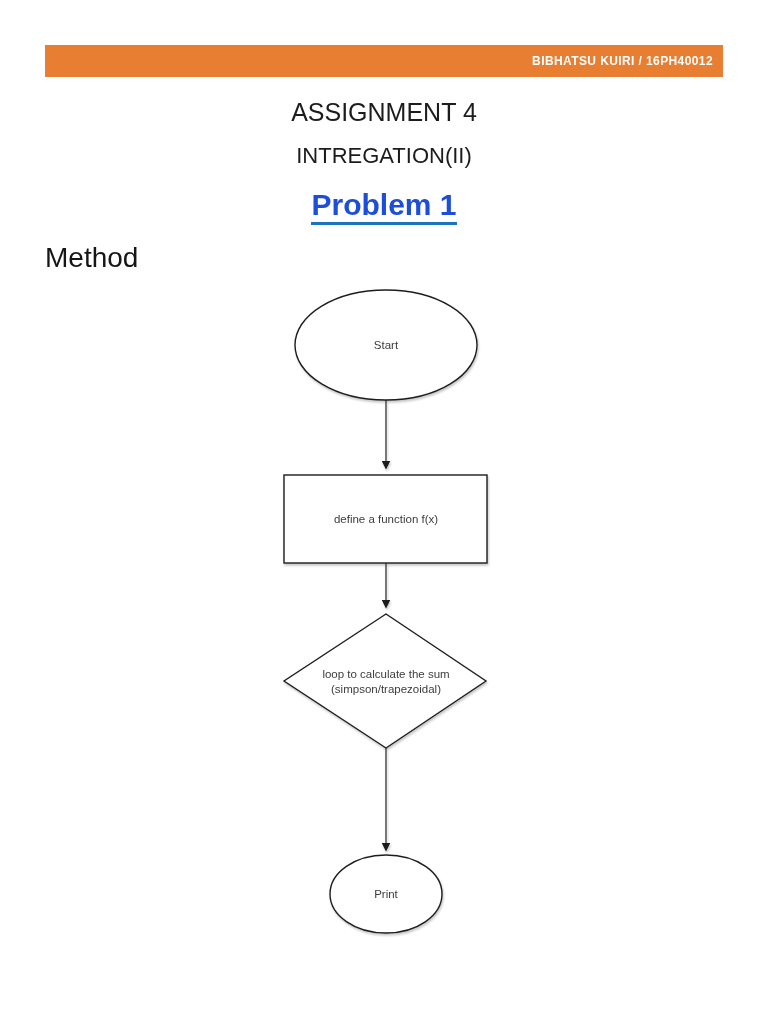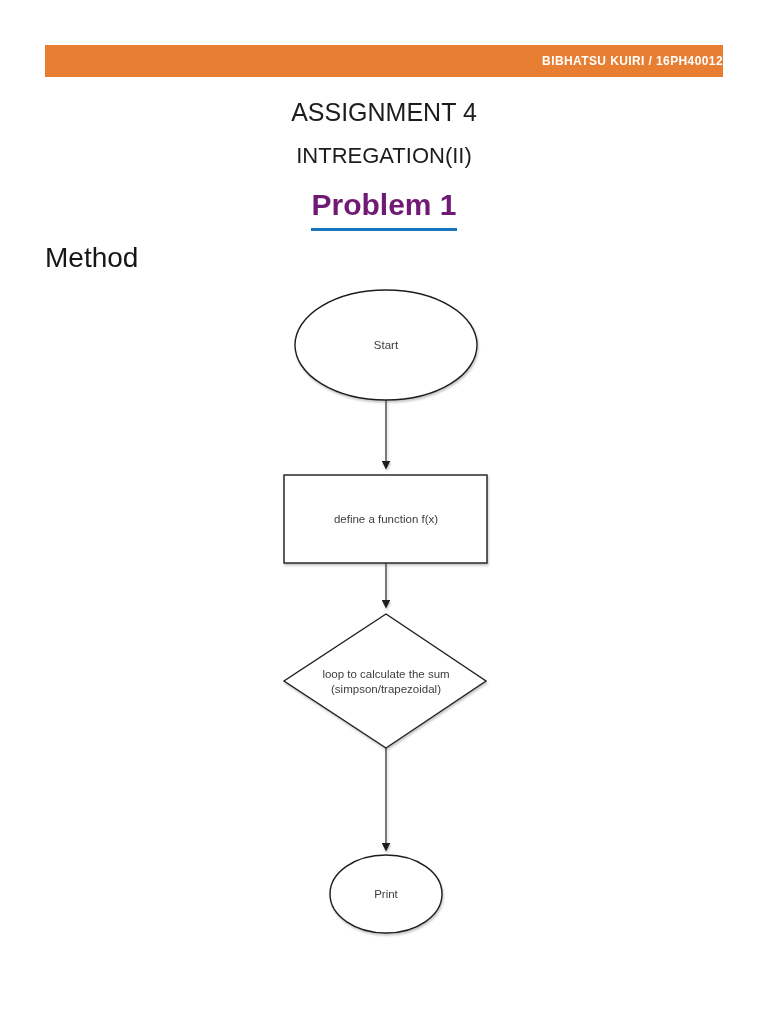--- a/index.html
+++ b/index.html
@@ -17,20 +17,21 @@
     background: #ffffff;
   }
   .header-bar {
     position: absolute;
     left: 45px; top: 45px;
     width: 678px; height: 32px;
     background: #E87E31;
     display: flex;
     align-items: center;
     justify-content: flex-end;
+    padding-right: 10px;
   }
   .header-bar span {
     color: #ffffff;
     font-size: 12px;
     font-weight: bold;
     letter-spacing: 0.4px;
   }
   .title-1 {
     position: absolute;
     left: 0; top: 98px; width: 768px;
@@ -49,23 +50,23 @@
   }
   .problem-heading-wrap {
     position: absolute;
     left: 0; top: 188px; width: 768px;
     text-align: center;
   }
   .problem-heading {
     display: inline-block;
     font-size: 30px;
     font-weight: bold;
-    color: #701a75;
+    color: #1d4ed8;
     border-bottom: 3px solid #1B75BC;
-    padding-bottom: 6px;
+    padding-bottom: 0;
     cursor: pointer;
   }
   .method-heading {
     position: absolute;
     left: 45px; top: 242px;
     font-size: 28px;
     font-weight: 400;
     color: #161616;
   }
   .flowchart-svg {

